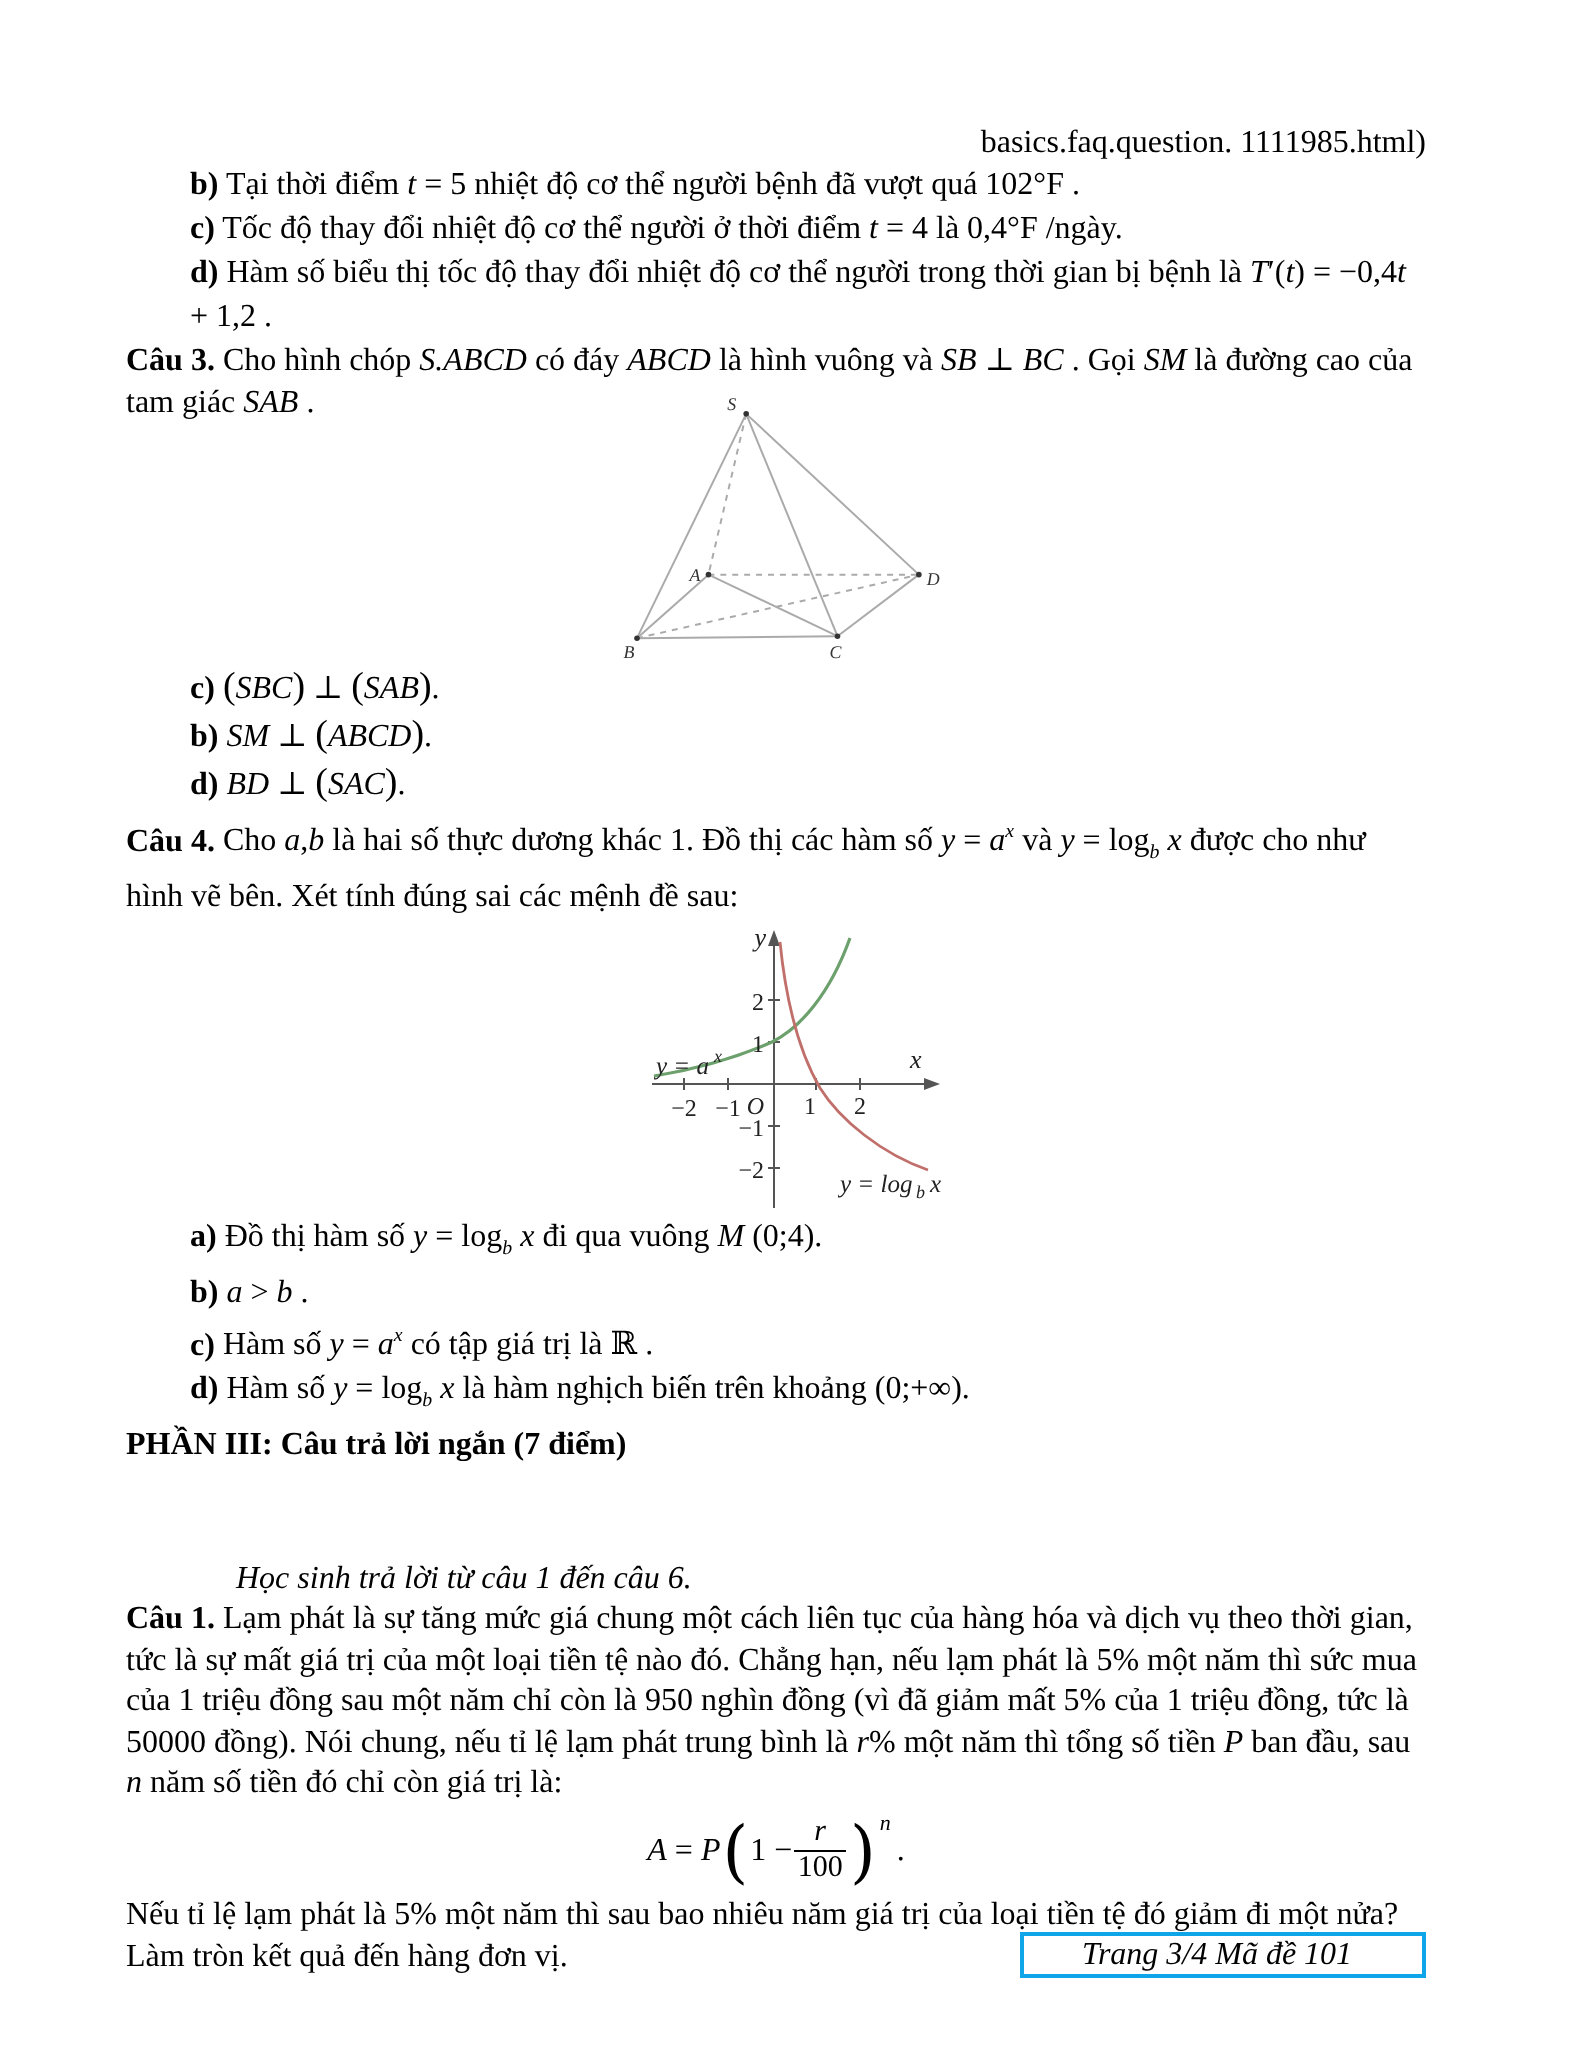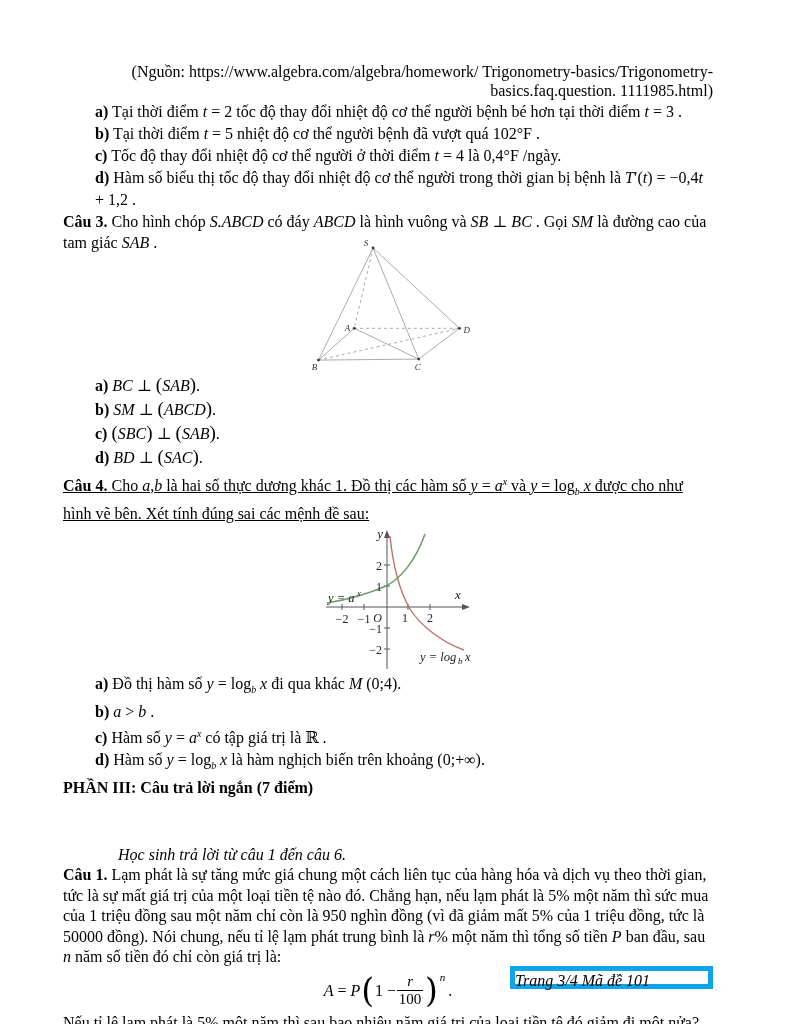--- a/index.html
+++ b/index.html
@@ -13,59 +13,57 @@
   p { margin:0; }
   .source { text-align:right; line-height:19px; margin-bottom:1px; }
   .opts { margin-left:32px; }
   .opts2 .opt { line-height:22px; }
   .opt .lbl { font-weight:bold; }
   .lbl { font-weight:bold; }
   .para { line-height:21px; }
   .fig-pyramid { margin-top:-14px; margin-left:229px; height:132px; }
   .opts3 { margin-top:4px; }
   .opts3 .opt { line-height:21px; margin-bottom:3px; }
-  .q4-intro { margin-top:2px;text-decoration:underline; }
+  .q4-intro { margin-top:2px; }
   .fig-graph { margin-top:4px; margin-left:234px; height:145px; }
   .opts4 .opt { line-height:21px; margin-bottom:1px; }
   .part3-h { font-weight:bold; line-height:21px; margin-top:1px; }
   .part3-sub { font-style:italic; margin-left:55px; line-height:20px;margin-top:47px; }
   .q1-body { line-height:20.5px; }
   .q1-closing { line-height:21px; }
   .s-i { font-style:italic; }
   .s-sup { font-size:0.62em; vertical-align:super; }
   .s-sub { font-size:0.62em; vertical-align:sub; }
   .s-p { font-size:19px; line-height:1; }
   .formula { display:flex; justify-content:center; align-items:center; margin:4px 0 2px; height:38px; }
   .f-paren { font-size:33px; font-weight:300; line-height:1; transform:scaleY(1.04); margin:0 1px;
              font-family:"DejaVu Serif",serif; }
   .f-frac { display:inline-flex; flex-direction:column; align-items:center;
             font-size:15px; line-height:17px; margin:0 1px; }
   .f-num { font-style:italic; padding:0 10px; border-bottom:1px solid #000; }
   .f-exp { font-style:italic; font-size:11px; position:relative; top:-13px; margin-left:1px; }
   .f-tail { margin-left:3px; }
   .footer-box {
     position:absolute; left:510px; top:966px; width:203px; height:23px;
-    border:5px solid #0ea5e9; box-sizing:border-box; text-align:left;
+    border:2px solid #0ea5e9; box-sizing:border-box; text-align:center;
     font-style:italic; font-size:16px; line-height:19px; padding-right:6px;
   }
   .fig svg text { font-family:"Liberation Serif","DejaVu Serif",serif; }
 </style>
 </head>
 <body>
 
 <div class="page">
   <div class="content">
 
     <div class="source">
-      <div>(Nguồn: https://www.algebra.com/algebra/homework/ Trigonometry-basics/Trigonometry-</div>
       <div>basics.faq.question. 1111985.html)</div>
     </div>
 
     <div class="opts opts2">
-      <div class="opt"><span class="lbl">a)</span> <span><span>Tại thời điểm </span><span class="s-i">t</span><span> = 2  tốc độ thay đổi nhiệt độ cơ thể người bệnh bé hơn tại thời điểm </span><span class="s-i">t</span><span> = 3 .</span></span></div>
       <div class="opt"><span class="lbl">b)</span> <span><span>Tại thời điểm </span><span class="s-i">t</span><span> = 5   nhiệt độ cơ thể người bệnh đã vượt quá 102°F .</span></span></div>
       <div class="opt"><span class="lbl">c)</span> <span><span>Tốc độ thay đổi nhiệt độ cơ thể người ở thời điểm </span><span class="s-i">t</span><span> = 4  là  0,4°F /ngày.</span></span></div>
       <div class="opt"><span class="lbl">d)</span> <span><span>Hàm số biểu thị tốc độ thay đổi nhiệt độ cơ thể người trong thời gian bị bệnh là </span><span class="s-i">T</span><span>′(</span><span class="s-i">t</span><span>) = −0,4</span><span class="s-i">t</span><span> + 1,2 .</span></span></div>
     </div>
 
     <p class="para"><span class="lbl">Câu 3.</span> <span><span>Cho hình chóp </span><span class="s-i">S.ABCD</span><span> có đáy  </span><span class="s-i">ABCD</span><span> là hình vuông và </span><span class="s-i">SB</span><span> ⊥ </span><span class="s-i">BC</span><span> . Gọi </span><span class="s-i">SM</span><span> là đường cao của tam giác </span><span class="s-i">SAB</span><span> .</span></span></p>
 
     <div class="fig fig-pyramid">
       <svg width="185" height="132" viewBox="295 221 185 133">
         <g stroke="#aaaaaa" stroke-width="1" fill="none">
@@ -91,23 +89,22 @@
           <text x="371" y="228" text-anchor="end">S</text>
           <text x="353" y="314" text-anchor="end">A</text>
           <text x="317" y="353" text-anchor="middle">B</text>
           <text x="421" y="353" text-anchor="middle">C</text>
           <text x="467" y="316">D</text>
         </g>
       </svg>
     </div>
 
     <div class="opts opts3">
-      <div class="opt"><span class="lbl">a)</span> <span><span class="s-i">BC</span><span> ⊥ </span><span class="s-p">(</span><span class="s-i">SAB</span><span class="s-p">)</span><span>.</span></span></div>
+      <div class="opt"><span class="lbl">c)</span> <span><span class="s-p">(</span><span class="s-i">SBC</span><span class="s-p">)</span><span> ⊥ </span><span class="s-p">(</span><span class="s-i">SAB</span><span class="s-p">)</span><span>.</span></span></div>
       <div class="opt"><span class="lbl">b)</span> <span><span class="s-i">SM</span><span> ⊥ </span><span class="s-p">(</span><span class="s-i">ABCD</span><span class="s-p">)</span><span>.</span></span></div>
-      <div class="opt"><span class="lbl">c)</span> <span><span class="s-p">(</span><span class="s-i">SBC</span><span class="s-p">)</span><span> ⊥ </span><span class="s-p">(</span><span class="s-i">SAB</span><span class="s-p">)</span><span>.</span></span></div>
       <div class="opt"><span class="lbl">d)</span> <span><span class="s-i">BD</span><span> ⊥ </span><span class="s-p">(</span><span class="s-i">SAC</span><span class="s-p">)</span><span>.</span></span></div>
     </div>
 
     <p class="para q4-intro"><span class="lbl">Câu 4.</span> <span><span>Cho </span><span class="s-i">a</span><span>,</span><span class="s-i">b</span><span> là hai số thực dương khác 1. Đồ thị các hàm số  </span><span class="s-i">y</span><span> = </span><span class="s-i">a</span><span class="s-i s-sup">x</span><span>  và  </span><span class="s-i">y</span><span> = log</span><span class="s-i s-sub">b</span><span> </span><span class="s-i">x</span><span>  được cho như hình vẽ bên. Xét tính đúng sai các mệnh đề sau:</span></span></p>
 
     <div class="fig fig-graph">
       <svg width="216" height="145" viewBox="298 496 216 145">
         <g stroke="#555555" stroke-width="1">
           <line x1="327" y1="575" x2="464" y2="575"></line>
           <line x1="388" y1="637" x2="388" y2="504"></line>
@@ -141,21 +138,21 @@
           <text x="329" y="570" font-size="12.5" font-style="italic">y = a</text>
           <text x="358" y="564" font-size="9" font-style="italic">x</text>
           <text x="421" y="629" font-size="12.5" font-style="italic">y = log</text>
           <text x="459" y="632" font-size="9" font-style="italic">b</text>
           <text x="466" y="629" font-size="12.5" font-style="italic">x</text>
         </g>
       </svg>
     </div>
 
     <div class="opts opts4">
-      <div class="opt"><span class="lbl">a)</span> <span><span>Đồ thị hàm số  </span><span class="s-i">y</span><span> = log</span><span class="s-i s-sub">b</span><span> </span><span class="s-i">x</span><span>  đi qua khác  </span><span class="s-i">M</span><span> (0;4).</span></span></div>
+      <div class="opt"><span class="lbl">a)</span> <span><span>Đồ thị hàm số  </span><span class="s-i">y</span><span> = log</span><span class="s-i s-sub">b</span><span> </span><span class="s-i">x</span><span>  đi qua vuông  </span><span class="s-i">M</span><span> (0;4).</span></span></div>
       <div class="opt"><span class="lbl">b)</span> <span><span class="s-i">a</span><span> &gt; </span><span class="s-i">b</span><span> .</span></span></div>
       <div class="opt"><span class="lbl">c)</span> <span><span>Hàm số  </span><span class="s-i">y</span><span> = </span><span class="s-i">a</span><span class="s-i s-sup">x</span><span>  có tập giá trị là ℝ .</span></span></div>
       <div class="opt"><span class="lbl">d)</span> <span><span>Hàm số </span><span class="s-i">y</span><span> = log</span><span class="s-i s-sub">b</span><span> </span><span class="s-i">x</span><span>  là hàm nghịch biến trên khoảng  (0;+∞).</span></span></div>
     </div>
 
     <p class="part3-h">PHẦN III: Câu trả lời ngắn (7 điểm)</p>
     <p class="part3-sub">Học sinh trả lời từ câu 1 đến câu 6.</p>
 
     <p class="para q1-body"><span class="lbl">Câu 1.</span> <span><span>Lạm phát là sự tăng mức giá chung một cách liên tục của hàng hóa và dịch vụ theo thời gian, tức là sự mất giá trị của một loại tiền tệ nào đó. Chẳng hạn, nếu lạm phát là 5% một năm thì sức mua của 1 triệu đồng sau một năm chỉ còn là 950 nghìn đồng (vì đã giảm mất 5% của 1 triệu đồng, tức là 50000 đồng). Nói chung, nếu tỉ lệ lạm phát trung bình là </span><span class="s-i">r</span><span>% một năm thì tổng số tiền </span><span class="s-i">P</span><span> ban đầu, sau </span><span class="s-i">n</span><span> năm số tiền đó chỉ còn giá trị là:</span></span></p>
 

